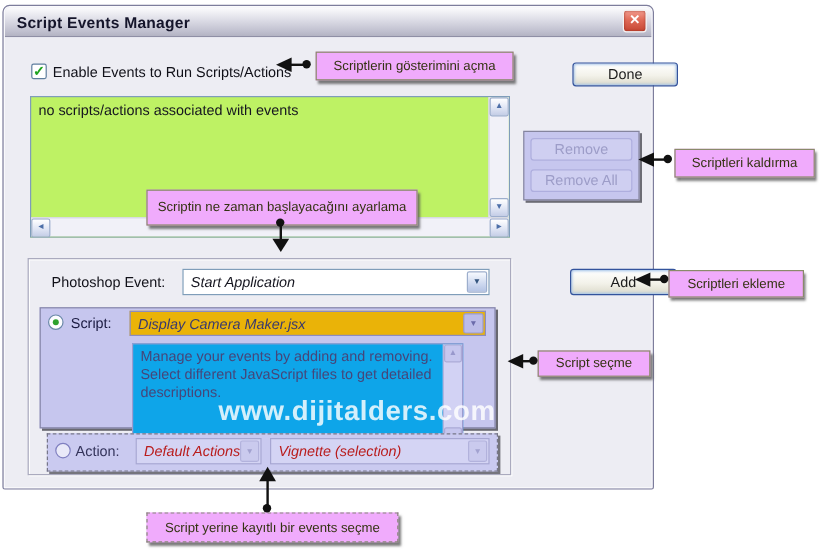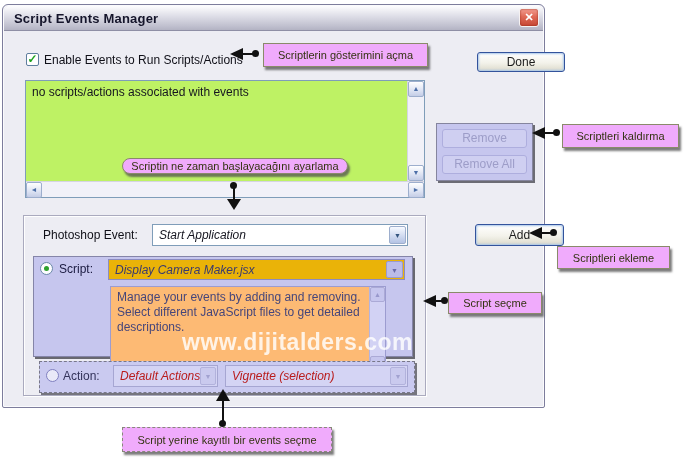--- a/index.html
+++ b/index.html
@@ -57,21 +57,21 @@
     background:linear-gradient(#ffffff,#dde3f3 60%,#c4cde6);
     border:1px solid #9daecd; border-radius:2px;
     color:#4d6fa8; font-size:7px; text-align:center; line-height:14px; cursor:pointer;
   }
   .sb-v .up   { top:0; left:0; }
   .sb-v .down { bottom:0; left:0; }
   .sb-h .left { left:0; top:0; }
   .sb-h .right{ right:0; top:0; }
   
   .remove-panel {
-    position:absolute; left:433px; top:118px; width:97px; height:58px;
+    position:absolute; left:433px; top:104px; width:97px; height:58px;
     background:#c6c6ee; border:1px solid #85859e; box-shadow:2px 2px 0 #6c6c74;
   }
   .lav-btn {
     position:absolute; left:5px; width:85px; height:19px;
     background:#cfcff1; border:1px solid #aeaede; border-radius:3px;
     font-size:12px; color:#9d9dc8; text-align:center; line-height:17px; cursor:pointer;
   }
   .lav-btn.b1 { top:5px; } .lav-btn.b2 { top:31px; }
   
   .group-frame {
@@ -101,21 +101,21 @@
     background:#fdfdff; border:1px solid #6a88a8;
   }
   .radio .dot { position:absolute; left:3px; top:3px; width:5px; height:5px; border-radius:50%; background:#2da12d; }
   .radio-script { left:37px; top:257px; }
   .radio-script-label { position:absolute; left:56px; top:257px; font-size:12px; color:#1a1a40; }
   .combo-script { left:105px; top:254px; width:297px; height:21px; background:#eab308; border:1px solid #8c8cc0; }
   .combo-script .val { color:#3a3a6e; }
   .combo-script .arrow { background:#bcbce8; border-color:#9a9ace; color:#6b6baa; }
   .desc-box {
     position:absolute; left:107px; top:281px; width:276px; height:86px;
-    background:#fdba74; border:1px solid #9c9cd0;
+    background:#0ea5e9; border:1px solid #9c9cd0;
   }
   .desc-text { position:absolute; left:6px; top:3px; width:248px; font-size:12px; line-height:15px; color:#46467a; }
   .desc-sb { position:absolute; top:0; right:0; bottom:0; width:16px; background:#d2d2f4; border-left:1px solid #b4b4de; }
   .desc-sb .sbb {
     position:absolute; left:0; width:15px; height:15px;
     background:#c6c6ee; border:1px solid #abaad6; border-radius:2px;
     color:#9898cc; font-size:7px; text-align:center; line-height:13px;
   }
   .desc-sb .up { top:0; } .desc-sb .down { bottom:0; }
   
@@ -133,23 +133,23 @@
   
   .callout {
     position:absolute; background:#f0abfc; border:1px solid #8a8a6a;
     box-shadow:2px 3px 2px rgba(80,80,80,.75);
     font-size:11px; font-weight:normal; color:#333311;
     display:flex; align-items:center; justify-content:center; text-align:center; z-index:30;
   }
   .callout.dashed { border-style:dashed; border-color:#88887a; }
   .co-enable { left:263px; top:43px;  width:165px; height:24px; }
   .co-remove { left:562px; top:124px; width:117px; height:24px; }
-  .co-add    { left:557px; top:225px; width:113px; height:23px;margin-top:21px; }
+  .co-add    { left:557px; top:225px; width:113px; height:23px; }
   .co-script { left:448px; top:292px; width:94px;  height:22px; }
-  .co-event  { left:122px; top:158px; width:226px; height:16px;border-radius:10px; }
+  .co-event  { left:122px; top:158px; width:226px; height:30px; }
   .co-action { left:122px; top:427px; width:210px; height:25px; }
   
   .tri-left  { position:absolute; width:0; height:0; border-top:6px solid transparent; border-bottom:6px solid transparent; border-right:13px solid #111; z-index:31; }
   .tri-down  { position:absolute; width:0; height:0; border-left:7px solid transparent; border-right:7px solid transparent; border-top:11px solid #111; z-index:31; }
   .tri-up    { position:absolute; width:0; height:0; border-left:7px solid transparent; border-right:7px solid transparent; border-bottom:12px solid #111; z-index:31; }
   .conn-line-h { position:absolute; height:2px; background:#111; z-index:31; }
   .conn-line-v { position:absolute; width:2px;  background:#111; z-index:31; }
   .conn-dot  { position:absolute; width:7px; height:7px; border-radius:50%; background:#111; z-index:31; }
   
   .watermark {

